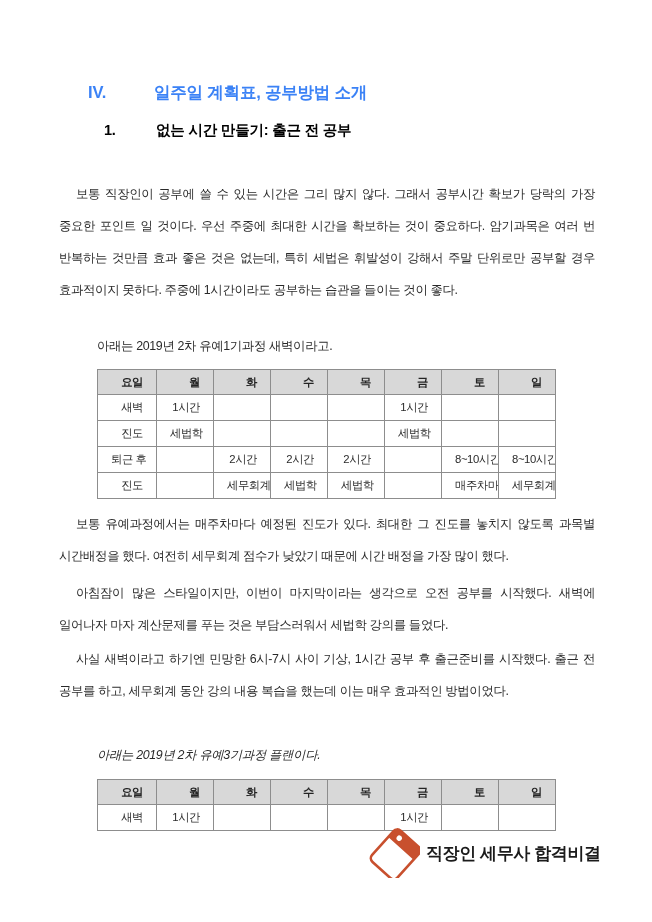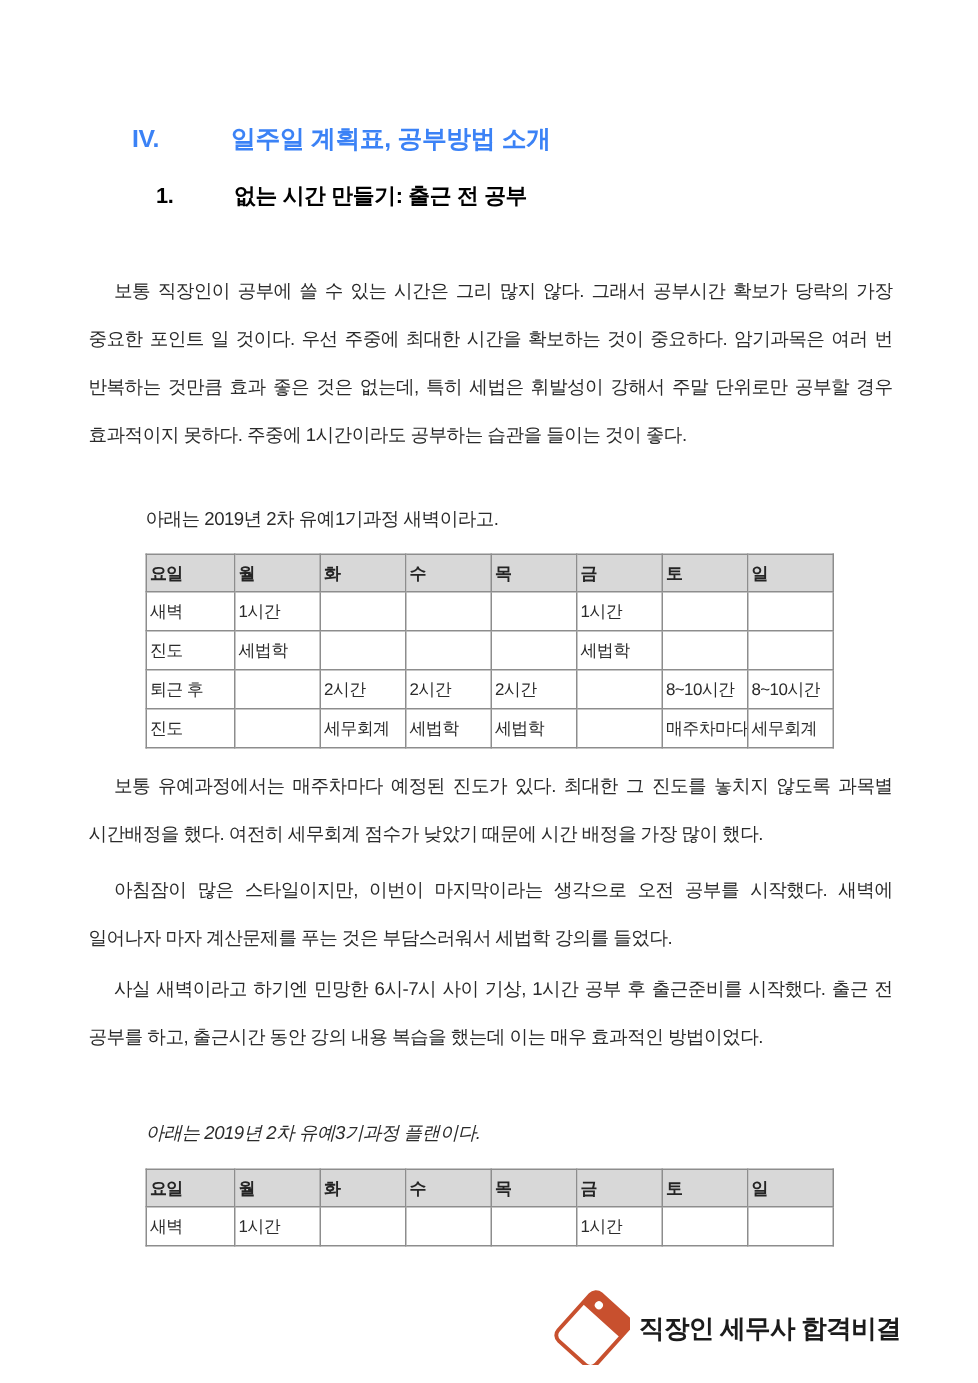--- a/index.html
+++ b/index.html
@@ -92,41 +92,41 @@
     border-collapse: collapse;
     table-layout: fixed;
     font-size: 11.3px;
     letter-spacing: -0.4px;
     color: #2b2b2b;
   }
   .plan-table th,
   .plan-table td {
     border: 1px solid #8d8d8d;
     height: 25px;
-    text-align: left;
+    text-align: right;
     vertical-align: middle;
-    padding: 0 2px;
+    padding: 0 13px;
     font-weight: normal;
     white-space: nowrap;
     overflow: hidden;
   }
   .plan-table thead th {
     background: #d8d8d8;
     font-weight: bold;
     color: #242424;
     height: 24px;
   }
   .plan-table col.c-label { width: 59px; }
   .plan-table col.c-day   { width: 57px; }
 
   
   .footer-logo {
     position: absolute;
     left: 368px;
-    top: 860px;
+    top: 828px;
     display: flex;
     align-items: center;
   }
   .tag-icon {
     position: relative;
     width: 52px;
     height: 50px;
     flex: none;
   }
   .tag-icon svg { display: block; }
@@ -222,21 +222,21 @@
         <td>매주차마다</td>
         <td>세무회계</td>
       </tr>
     </tbody>
   </table>
 
   <p class="para last-line-left" style="top:565px;">아침잠이 많은 스타일이지만, 이번이 마지막이라는 생각으로 오전 공부를 시작했다. 새벽에 일어나자 마자 계산문제를 푸는 것은 부담스러워서 세법학 강의를 들었다.</p>
 
   <p class="para last-line-left" style="top:496px;">보통 유예과정에서는 매주차마다 예정된 진도가 있다. 최대한 그 진도를 놓치지 않도록 과목별 시간배정을 했다. 여전히 세무회계 점수가 낮았기 때문에 시간 배정을 가장 많이 했다.</p>
 
-  <p class="para last-line-left" style="top:631px;">사실 새벽이라고 하기엔 민망한 6시-7시 사이 기상, 1시간 공부 후 출근준비를 시작했다. 출근 전 공부를 하고, 출근시간 동안 강의 내용 복습을 했는데 이는 매우 효과적인 방법이었다.</p>
+  <p class="para last-line-left" style="top:631px;">사실 새벽이라고 하기엔 민망한 6시-7시 사이 기상, 1시간 공부 후 출근준비를 시작했다. 출근 전 공부를 하고, 세무회계 동안 강의 내용 복습을 했는데 이는 매우 효과적인 방법이었다.</p>
 
   <div class="caption" style="top:745px;font-style:italic;">아래는 2019년 2차 유예3기과정 플랜이다.</div>
 
   <table class="plan-table" style="top:779px;">
     <colgroup>
       <col class="c-label">
         <col class="c-day">
         <col class="c-day">
         <col class="c-day">
       <col class="c-day">

